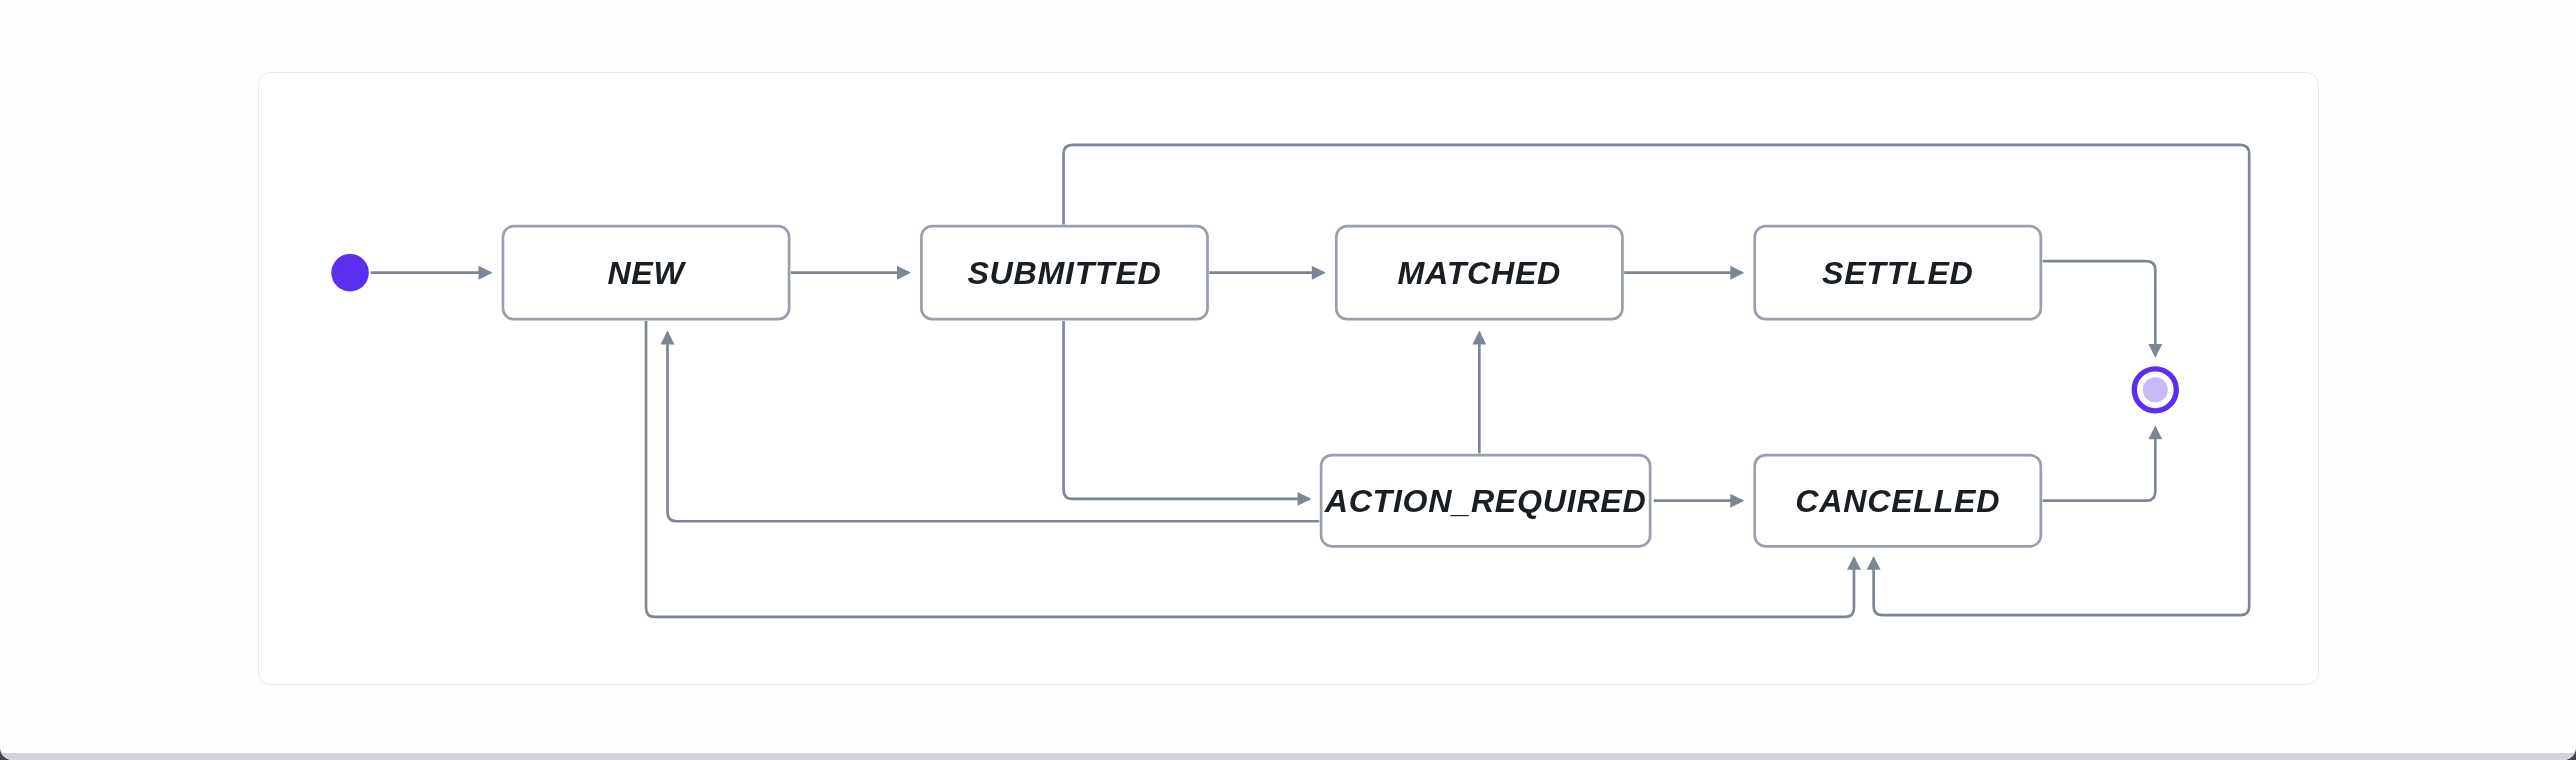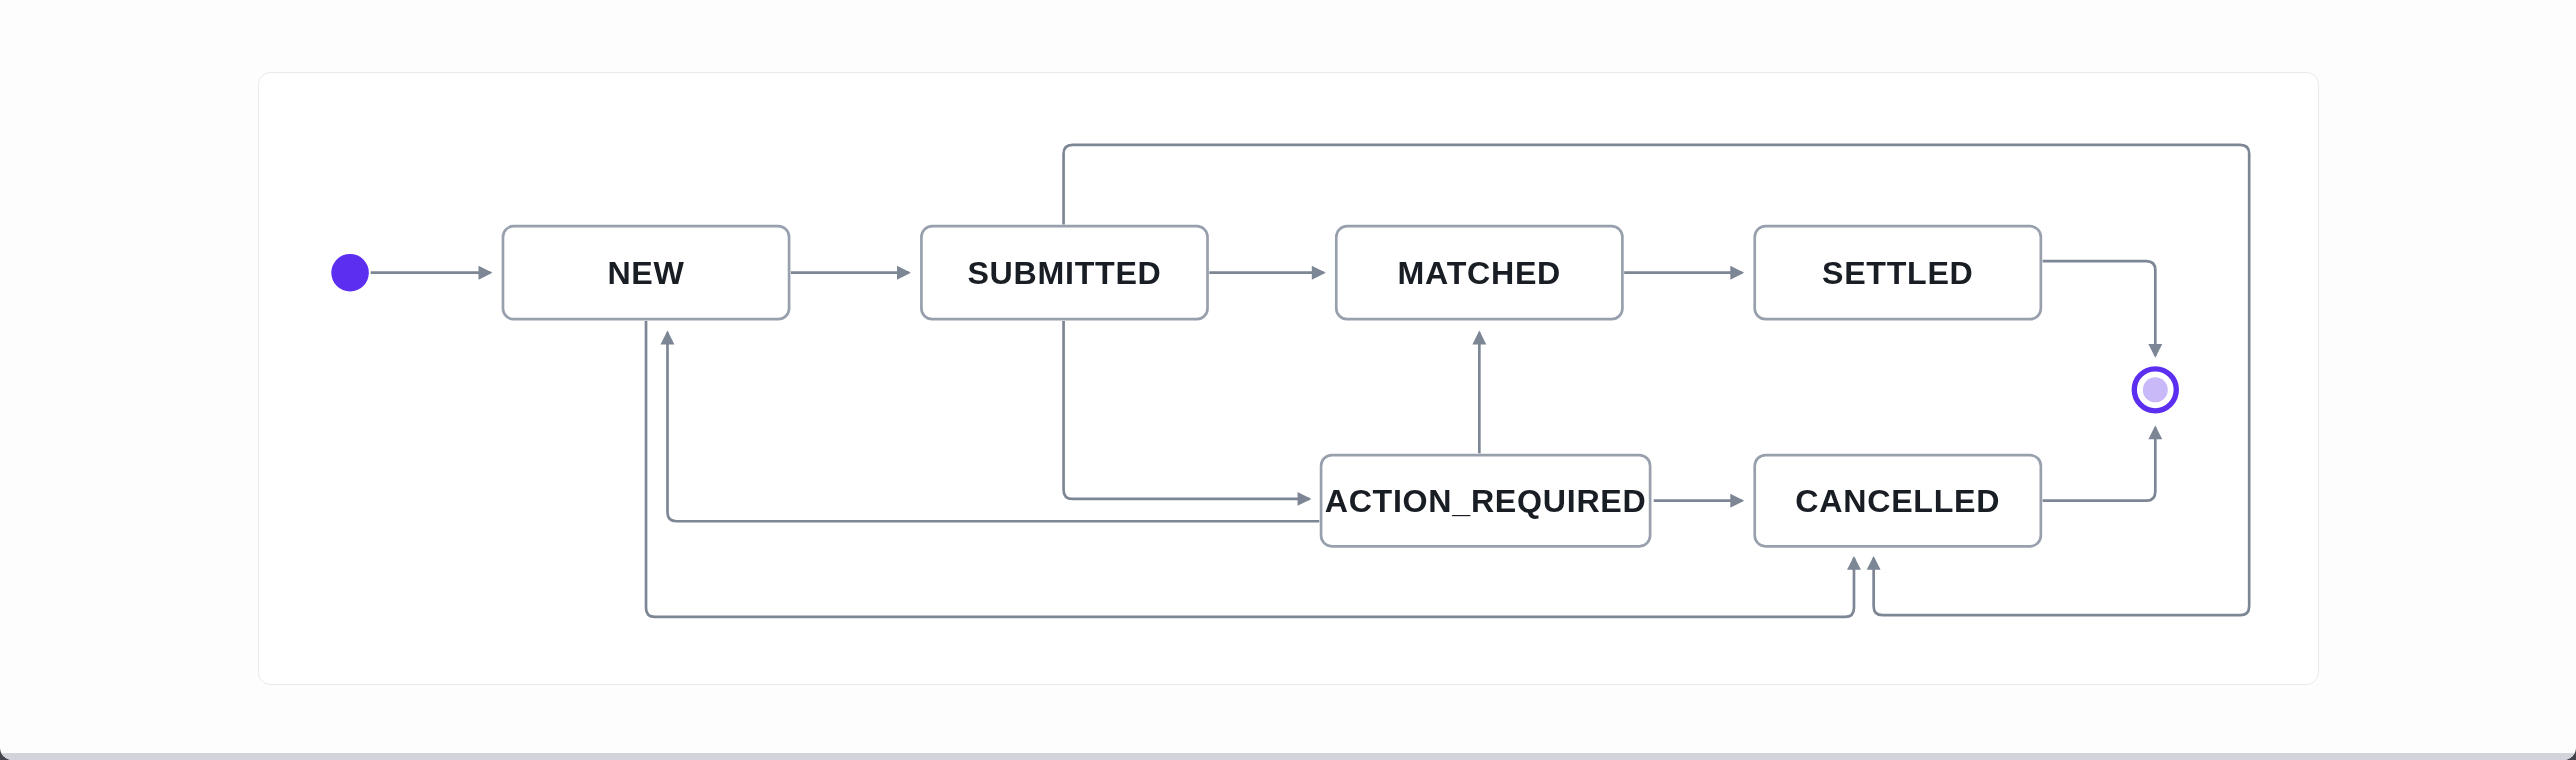--- a/index.html
+++ b/index.html
@@ -8,20 +8,21 @@
     background: #45454d;
     font-family: "Liberation Sans", sans-serif;
     position: relative;
     overflow: hidden;
   }
   .page {
     position: absolute; inset: 0;
     background: #fdfdfe;
     border-radius: 0 0 12.5px 12.5px;
     overflow: hidden;
+    font-style: italic;
   }
   .window-bottom-strip {
     position: absolute; left: 0; right: 0; bottom: 0;
     height: 7.2px;
     background: #d3d4db;
   }
   .canvas-card {
     position: absolute;
     left: 258px; top: 72px;
     width: 2061px; height: 613px;

